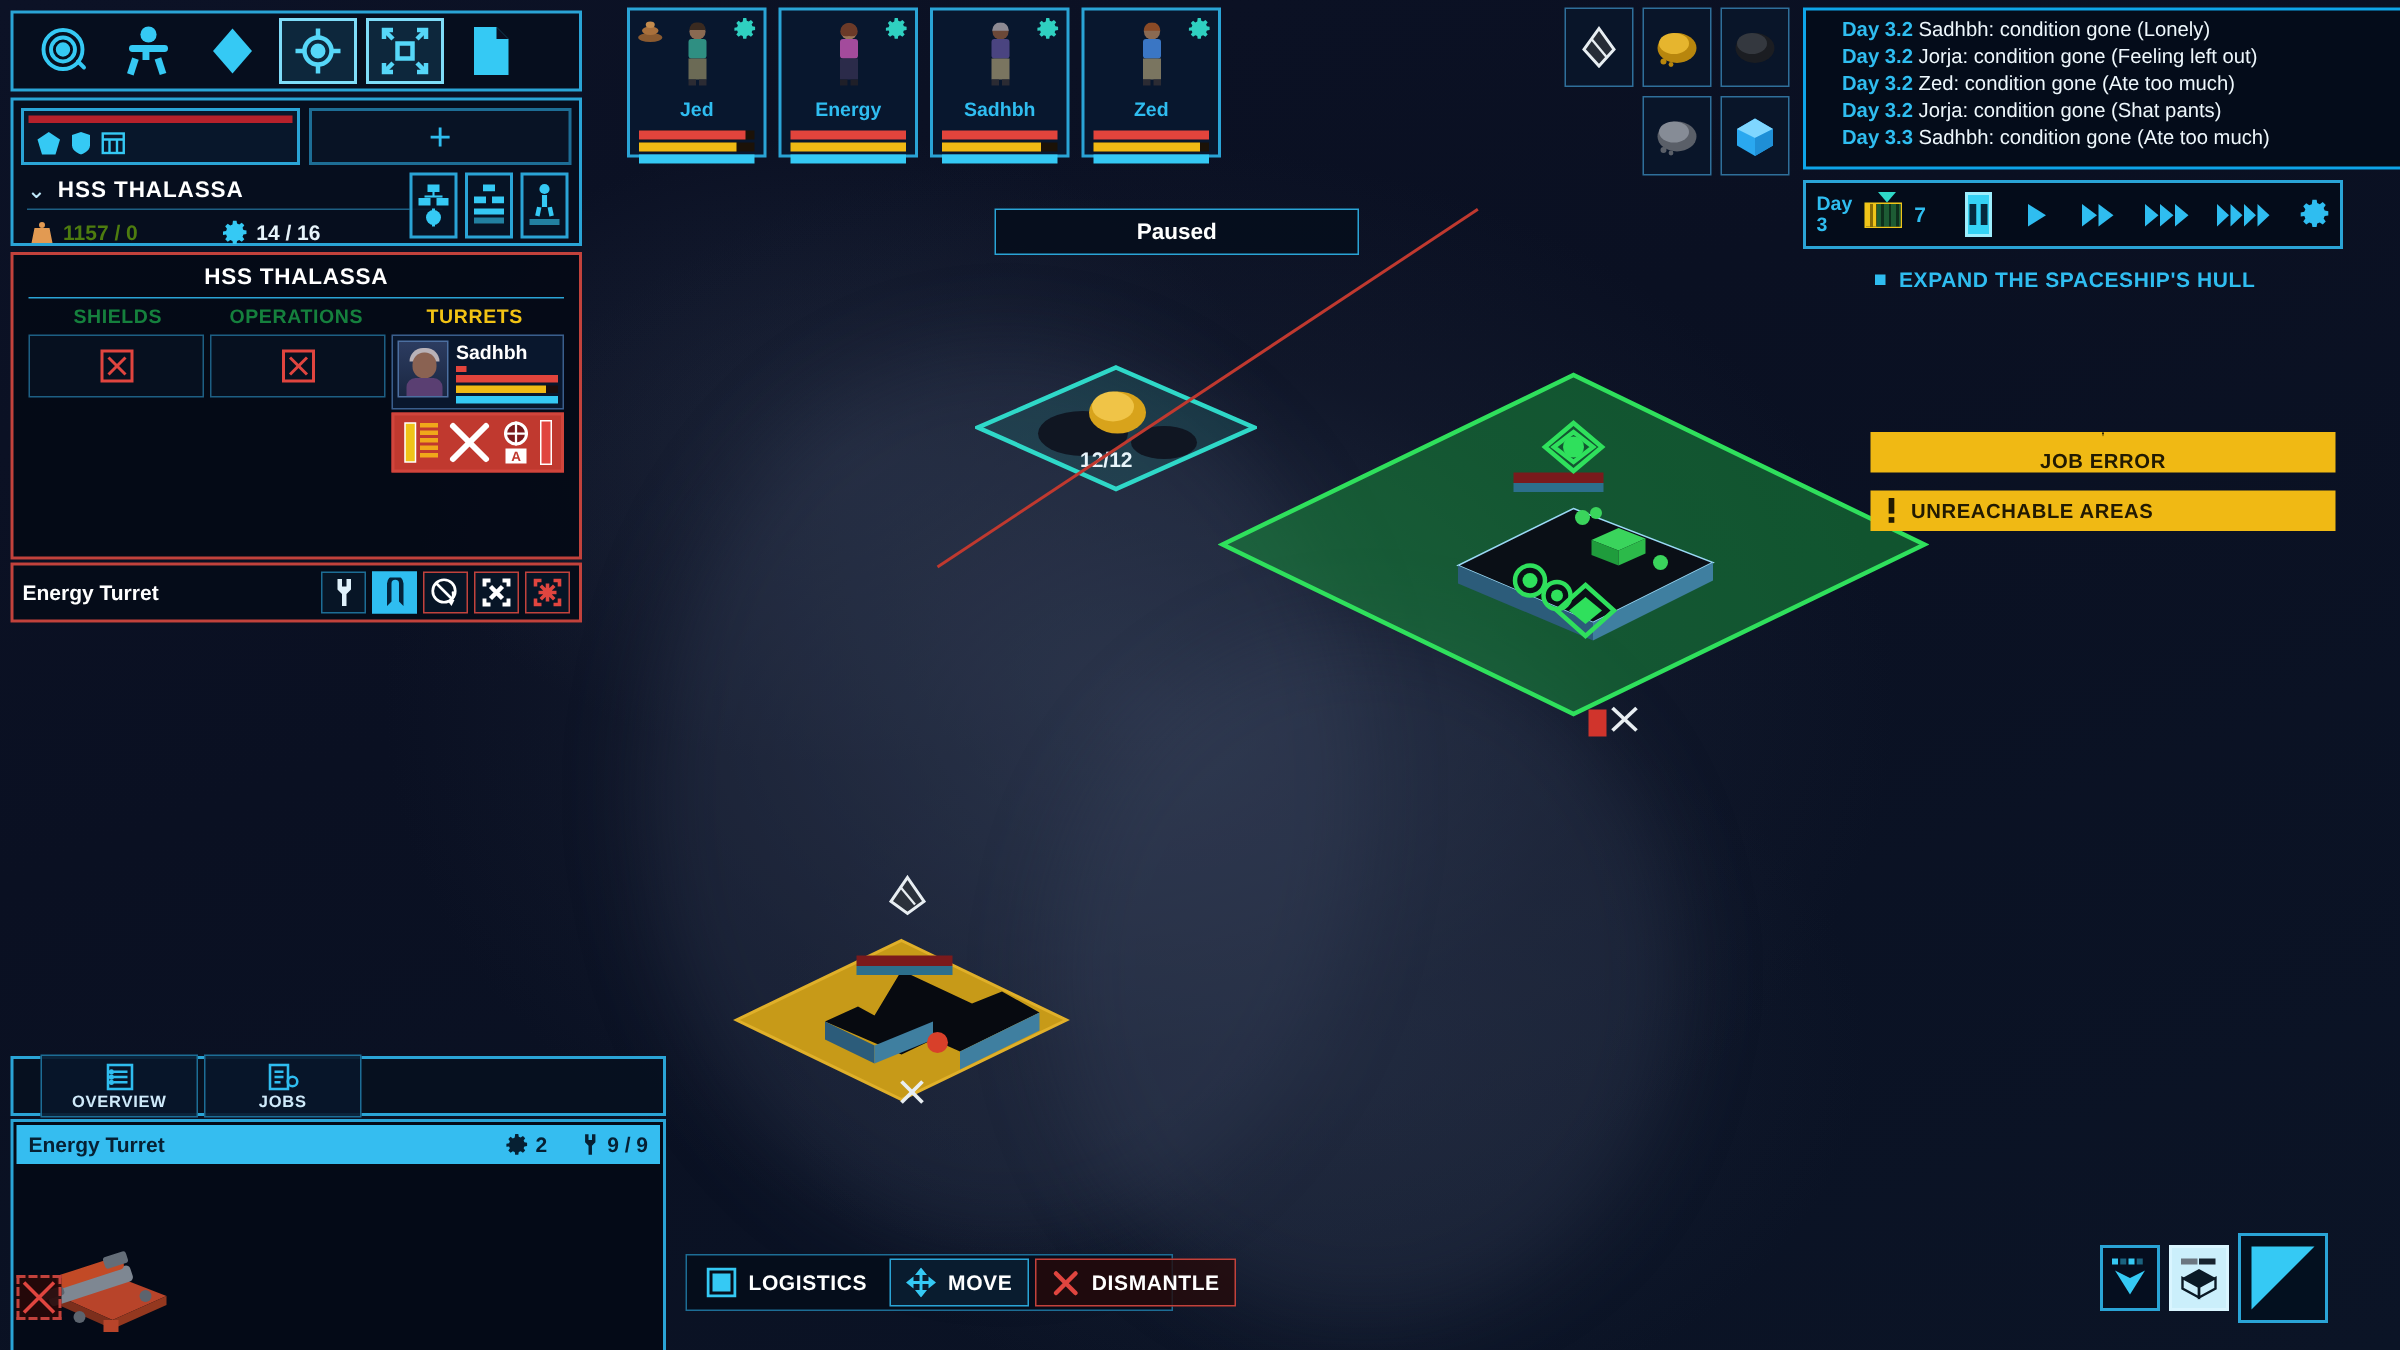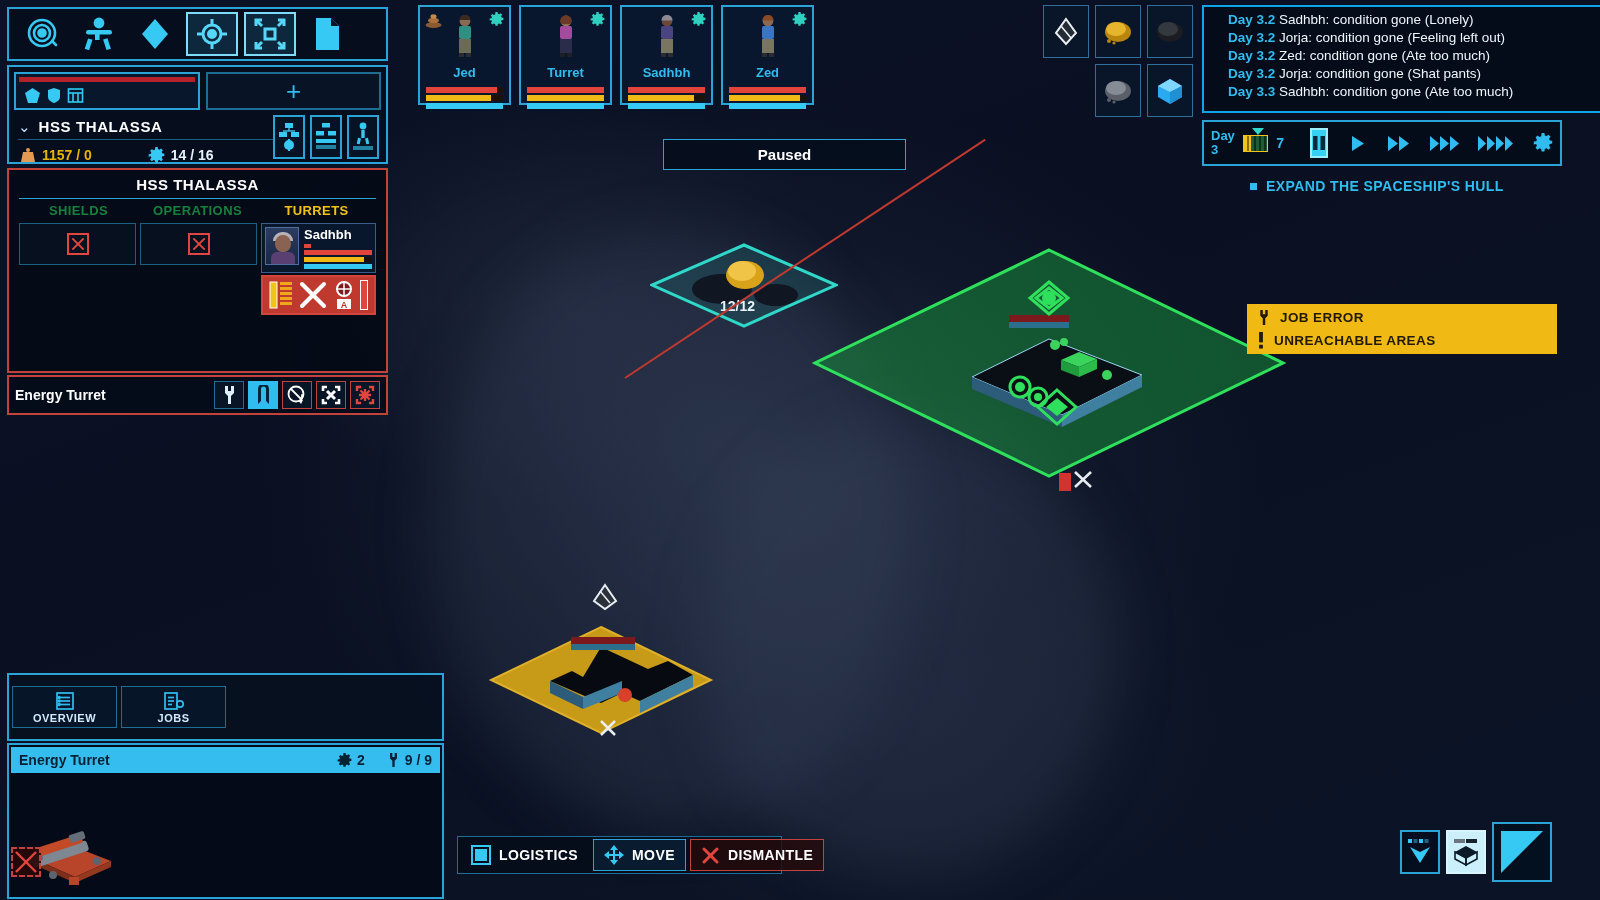--- a/index.html
+++ b/index.html
@@ -73,21 +73,21 @@
   #ship-name-row {
     height: 26px; display: flex; align-items: center; gap: 8px;
     border-bottom: 1px solid #1d5f83; margin: 4px 86px 0 4px;
   }
   #ship-name-row .chev { color: #bfe9fb; font-size: 15px; }
   #ship-name-row .nm { color: #ffffff; font-weight: bold; font-size: 15px; letter-spacing: .6px; }
   #ship-stats {
     display: flex; align-items: center; gap: 8px; margin: 4px 86px 0 6px; height: 22px;
   }
   .stat { display: flex; align-items: center; gap: 6px; font-size: 14px; font-weight: bold; }
-  .stat.mass { color: #eab308; }
+  .stat.mass { color: #4d7c0f; }
   .stat.pow  { color: #e6f3fa; }
   #ship-side-icons {
     position: absolute; right: 7px; top: 48px; display: flex; gap: 5px;
   }
   .side-ico {
     width: 32px; height: 44px; border: 2px solid #2aa4d6; background: rgba(7,20,38,0.9);
     display: flex; align-items: center; justify-content: center; color: #35c3f0;
   }
 
   
@@ -162,22 +162,22 @@
   }
   .act-btn.sel { background: #2fbdf0; border-color: #2fbdf0; color: #04223a; }
   .act-btn.red { border-color: #c2423c; color: #ffffff; }
   .act-btn.red2 { border-color: #c2423c; color: #e0453f; }
 
   
   #build-panel {
     position: absolute; left: 7px; top: 673px; width: 437px; height: 210px;
   }
   #build-tabs {
-    height: 68px; border: 2px solid #2aa4d6; background: rgba(6,16,32,0.92);
-    display: flex; align-items: center; padding: 3px; gap: 4px;
+    height: 38px; border: 2px solid #2aa4d6; background: rgba(6,16,32,0.92);
+    display: flex; align-items: center; padding: 18px; gap: 4px; margin-top: 31px;
   }
   .btab {
     width: 105px; height: 42px; border: 1px solid #1d6d95; background: rgba(8,22,42,0.9);
     display: flex; flex-direction: column; align-items: center; justify-content: center; gap: 1px;
     color: #2fbdf0;
   }
   .btab span { font-size: 11px; font-weight: bold; letter-spacing: .5px; color: #cfeafa; }
   #build-body {
     margin-top: 2px; height: 156px; border: 2px solid #2aa4d6; background: rgba(4,10,22,0.94);
     padding: 2px;
@@ -262,21 +262,21 @@
   #objective {
     position: absolute; left: 1250px; top: 178px; display: flex; align-items: center; gap: 9px;
   }
   #objective .dot { width: 7px; height: 7px; background: #2fbdf0; }
   #objective .txt { font-size: 14px; font-weight: bold; color: #2fbdf0; letter-spacing: .4px; }
   .alert {
     position: absolute; left: 1247px; width: 310px; height: 27px;
     background: #f0b914; display: flex; align-items: center; gap: 9px; padding: 0 10px;
     color: #221a02; font-weight: bold; font-size: 13.5px; letter-spacing: .4px;
   }
-  #alert-1 { top: 304px; }
+  #alert-1 { top: 288px; flex-direction: column; }
   #alert-2 { top: 327px; }
 
   
   #cmd-bar {
     position: absolute; left: 457px; top: 836px; width: 325px; height: 38px;
     border: 1px solid #1d6d95; background: rgba(5,13,27,0.93);
     display: flex; align-items: center; padding: 2px; gap: 4px;
   }
   .cmd {
     height: 32px; display: flex; align-items: center; gap: 8px; padding: 0 10px;
@@ -664,21 +664,21 @@
           </svg>
       </span>
       <svg class="sprite" viewBox="0 0 22 44">
         <ellipse cx="11" cy="6" rx="5.4" ry="5.4" fill="#9a7458"></ellipse>
           <path d="M5.2 6 a5.8 5.8 0 0 1 11.6 0 q0 4-5.8 3 q-5.8 1-5.8-3z" fill="#6b3a28"></path>
         <rect x="5" y="11" width="12" height="13" rx="2" fill="#a34b9c"></rect>
         <rect x="5" y="24" width="12" height="14" fill="#2b2b4a"></rect>
         <rect x="5" y="38" width="5" height="4" fill="#1f1f28"></rect>
           <rect x="12" y="38" width="5" height="4" fill="#1f1f28"></rect>
       </svg>
-      <div class="pname">Turret</div>
+      <div class="pname">Energy</div>
       <div class="bars">
         <div class="bar">
             <i style="width:100%;background:#e2443c"></i>
           </div>
         <div class="bar">
             <i style="width:100%;background:#f0b914"></i>
           </div>
         <div class="bar">
             <i style="width:100%;background:#35c9f4"></i>
           </div>

